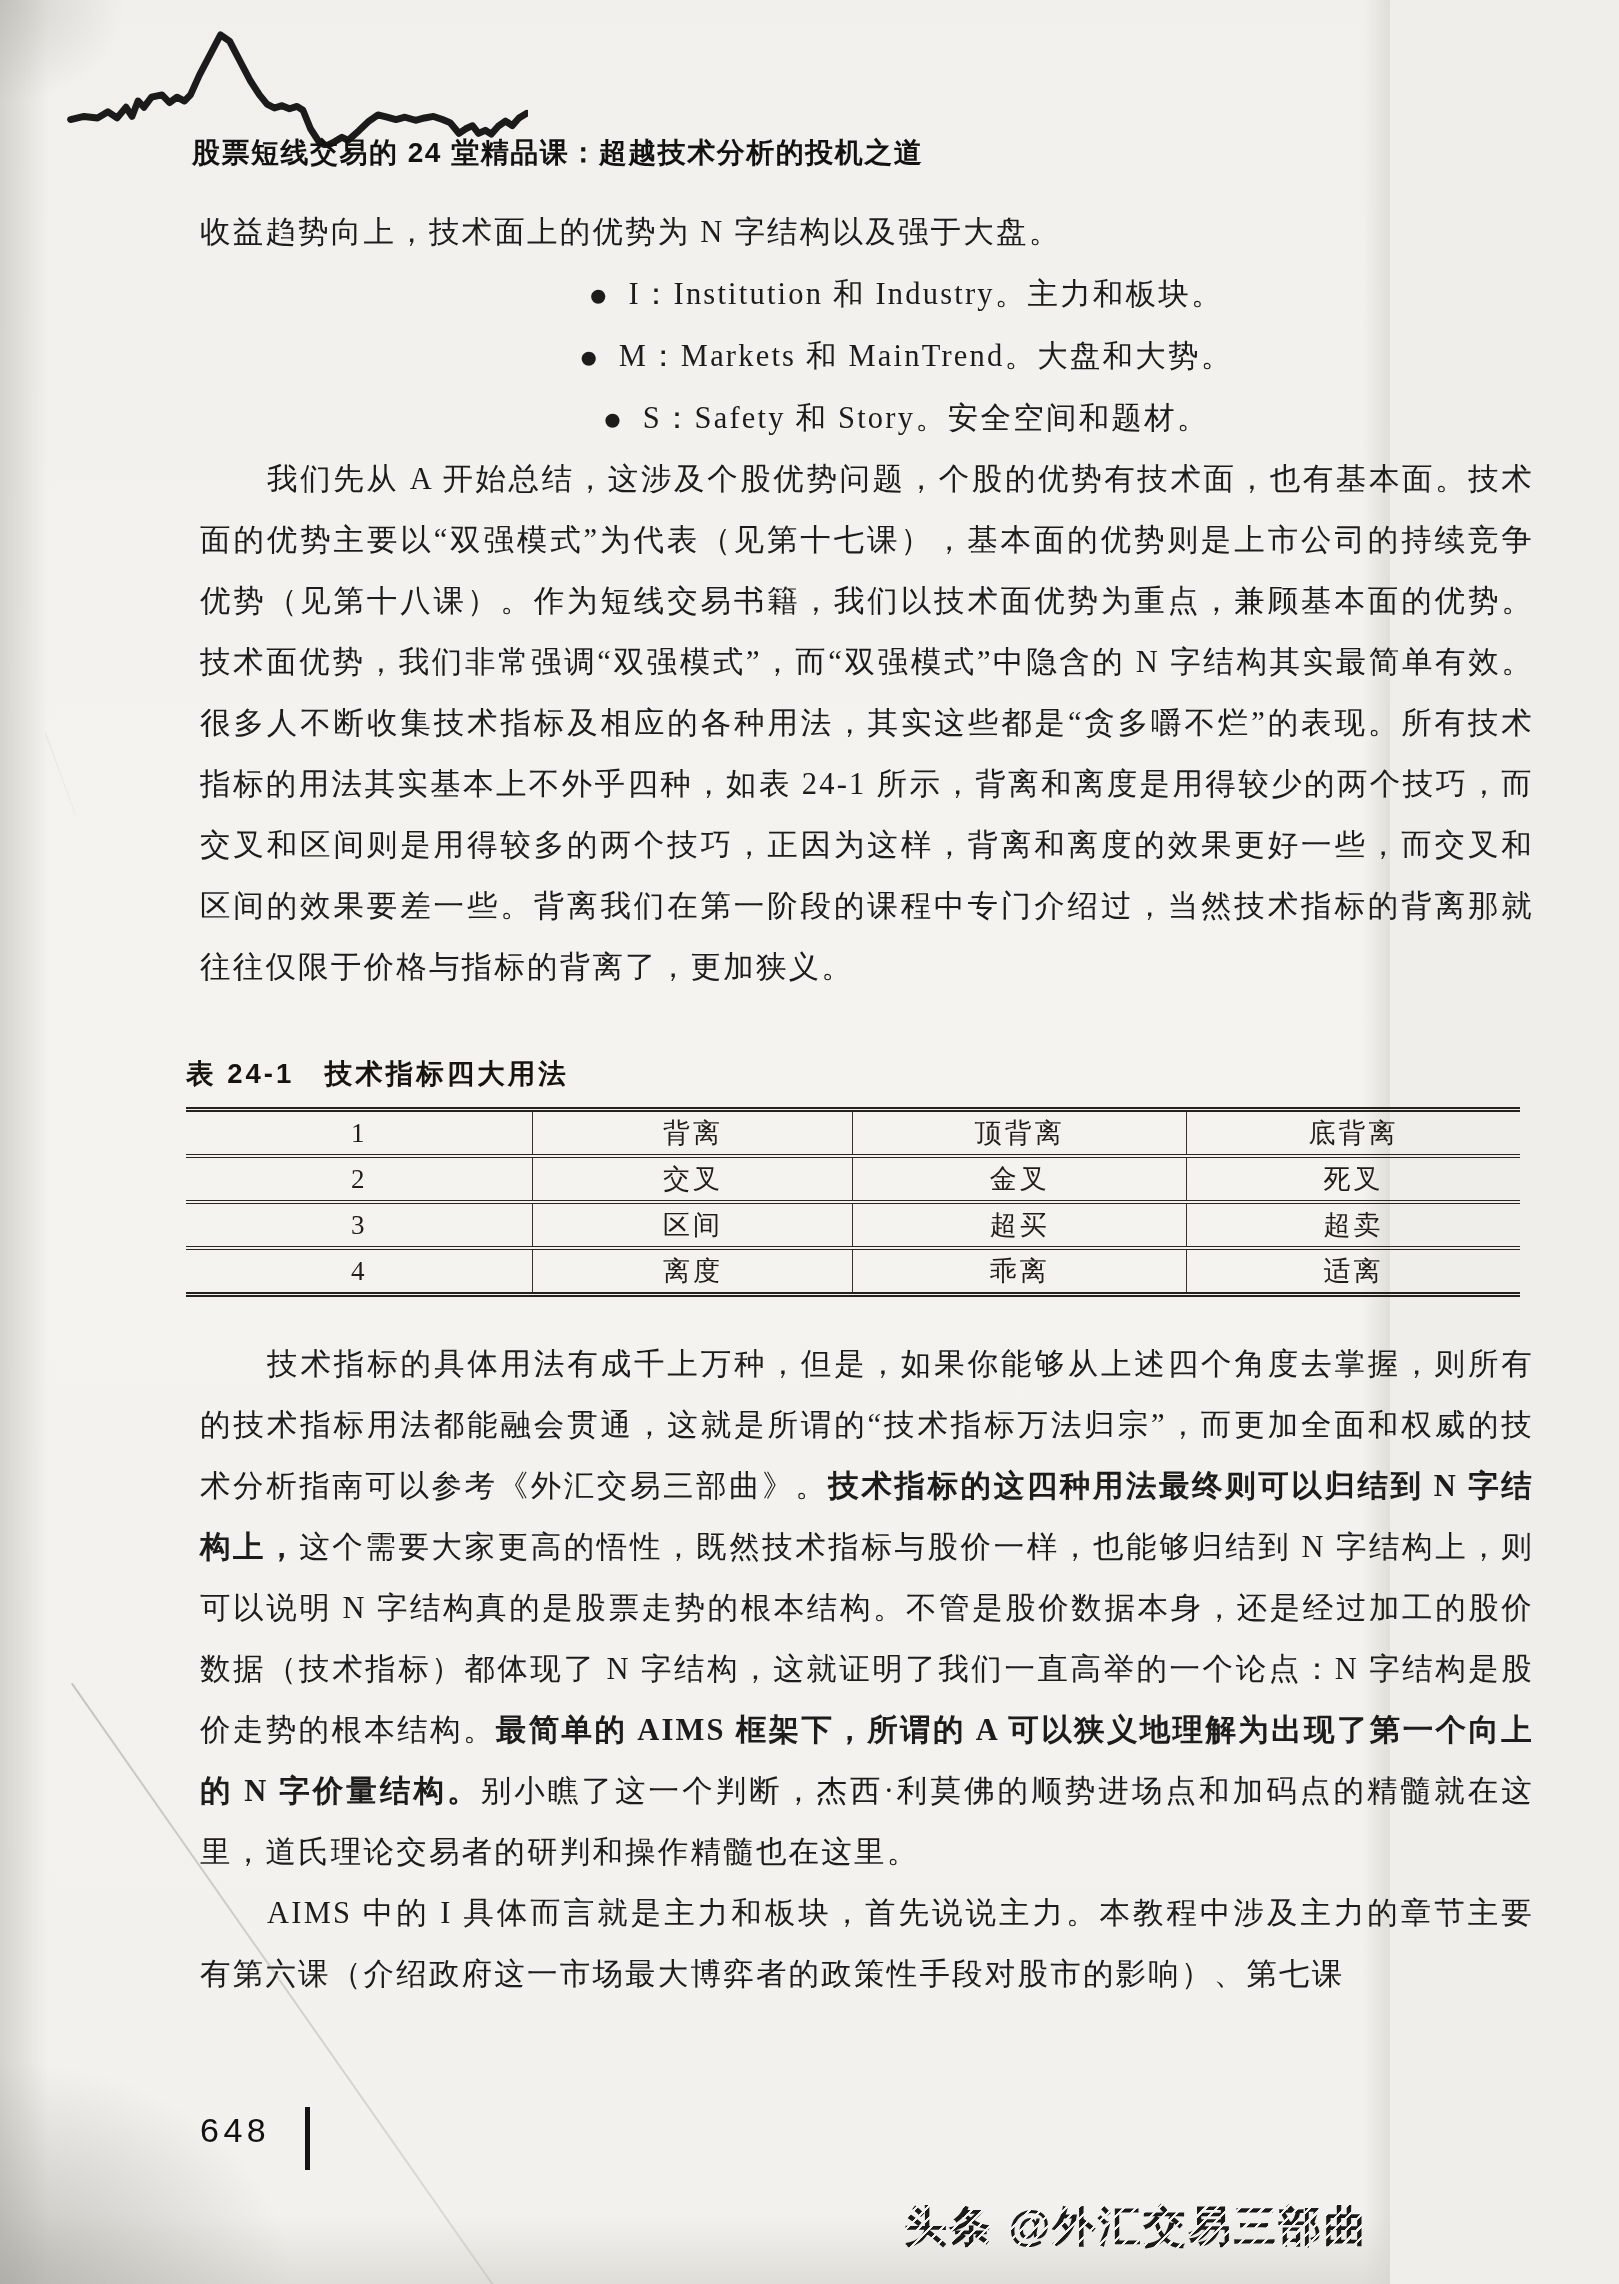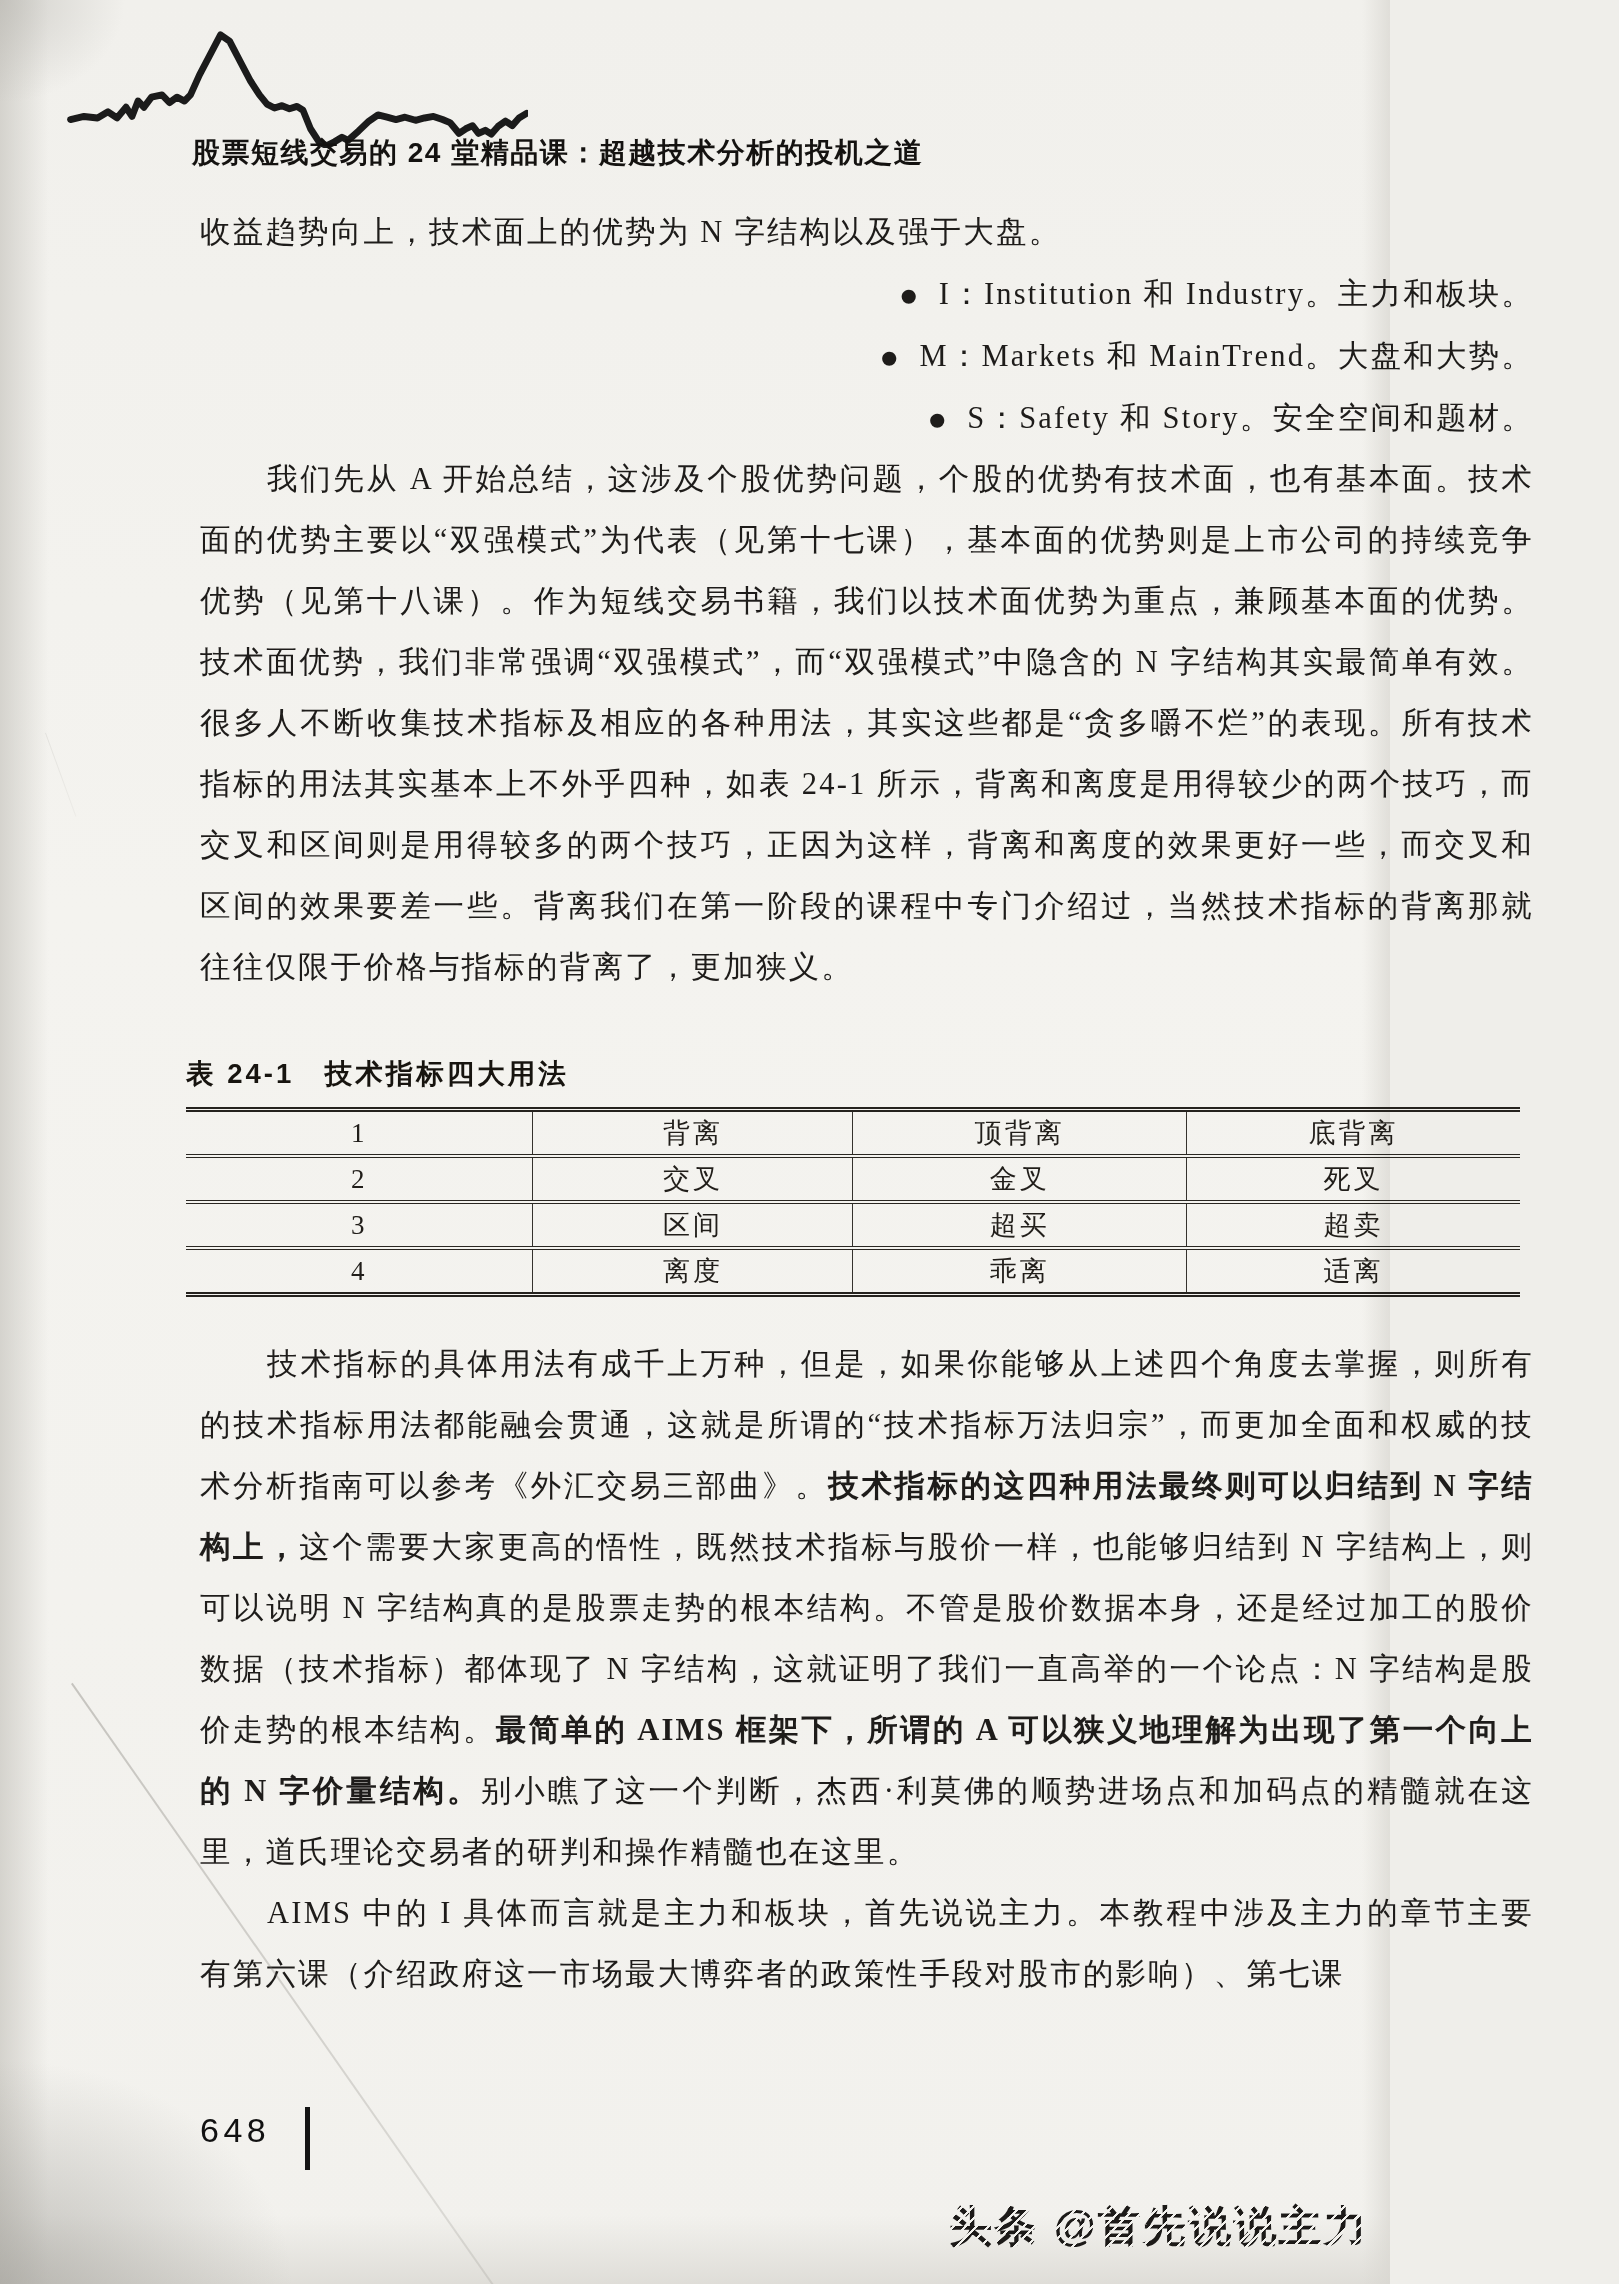--- a/index.html
+++ b/index.html
@@ -27,21 +27,21 @@
     font-family:"Liberation Sans","DejaVu Sans",sans-serif;
     font-weight:700;font-size:28px;letter-spacing:1.5px;color:#141210;
   }
   
   .textblock{position:absolute;left:200px;width:1334px;font-size:30.5px;line-height:61px;letter-spacing:2.2px;}
   #block-a{top:202px;}
   #block-c{top:1334px;}
   .para{margin:0;text-align:justify;text-justify:inter-character;}
   .para.indent{text-indent:2.2em;}
   .para .b{font-weight:700;}
-  .bullet-item{padding-left:78px;text-align:right;}
+  .bullet-item{padding-left:78px;text-align:center;}
   .bullet-dot{display:inline-block;font-size:33px;margin-right:18px;transform:translateY(1.5px);}
   
   #block-b{position:absolute;left:186px;top:1056px;width:1334px;}
   .table-caption{
     width:100%;text-align:left;font-weight:700;font-size:27.5px;letter-spacing:3px;
     font-family:"Liberation Sans","DejaVu Sans",sans-serif;color:#17140f;margin-bottom:15px;
   }
   table.data-table{
     width:100%;border-collapse:collapse;table-layout:fixed;
     border-top:5.2px double #25221e;border-bottom:5.2px double #25221e;
@@ -143,19 +143,19 @@
   </div>
 
   <div class="textblock" id="block-c">
       <p class="para indent"><span>技术指标的具体用法有成千上万种，但是，如果你能够从上述四个角度去掌握，则所有的技术指标用法都能融会贯通，这就是所谓的“技术指标万法归宗”，而更加全面和权威的技术分析指南可以参考《外汇交易三部曲》。</span><span class="b">技术指标的这四种用法最终则可以归结到 N 字结构上，</span><span>这个需要大家更高的悟性，既然技术指标与股价一样，也能够归结到 N 字结构上，则可以说明 N 字结构真的是股票走势的根本结构。不管是股价数据本身，还是经过加工的股价数据（技术指标）都体现了 N 字结构，这就证明了我们一直高举的一个论点：N 字结构是股价走势的根本结构。</span><span class="b">最简单的 AIMS 框架下，所谓的 A 可以狭义地理解为出现了第一个向上的 N 字价量结构。</span><span>别小瞧了这一个判断，杰西·利莫佛的顺势进场点和加码点的精髓就在这里，道氏理论交易者的研判和操作精髓也在这里。</span></p>
       <p class="para indent"><span>AIMS 中的 I 具体而言就是主力和板块，首先说说主力。本教程中涉及主力的章节主要有第六课（介绍政府这一市场最大博弈者的政策性手段对股市的影响）、第七课</span></p>
     </div>
 
   <div class="page-number">648</div>
   <div class="spine-divider"></div>
 
-  <div class="watermark">头条 @首先说说主力</div>
+  <div class="watermark">头条 @外汇交易三部曲</div>
 
   <div class="crease crease-1"></div>
   <div class="crease crease-2"></div>
 
 </div>
 
 
 </body></html>

